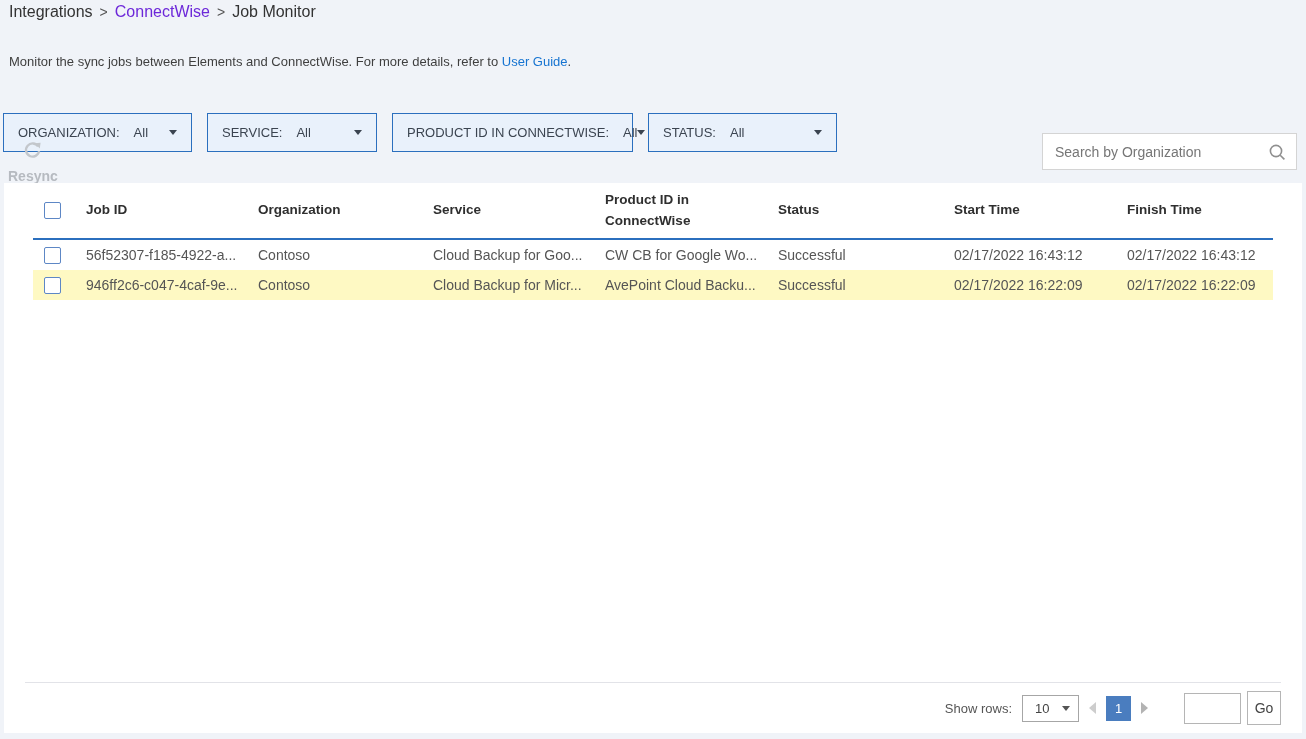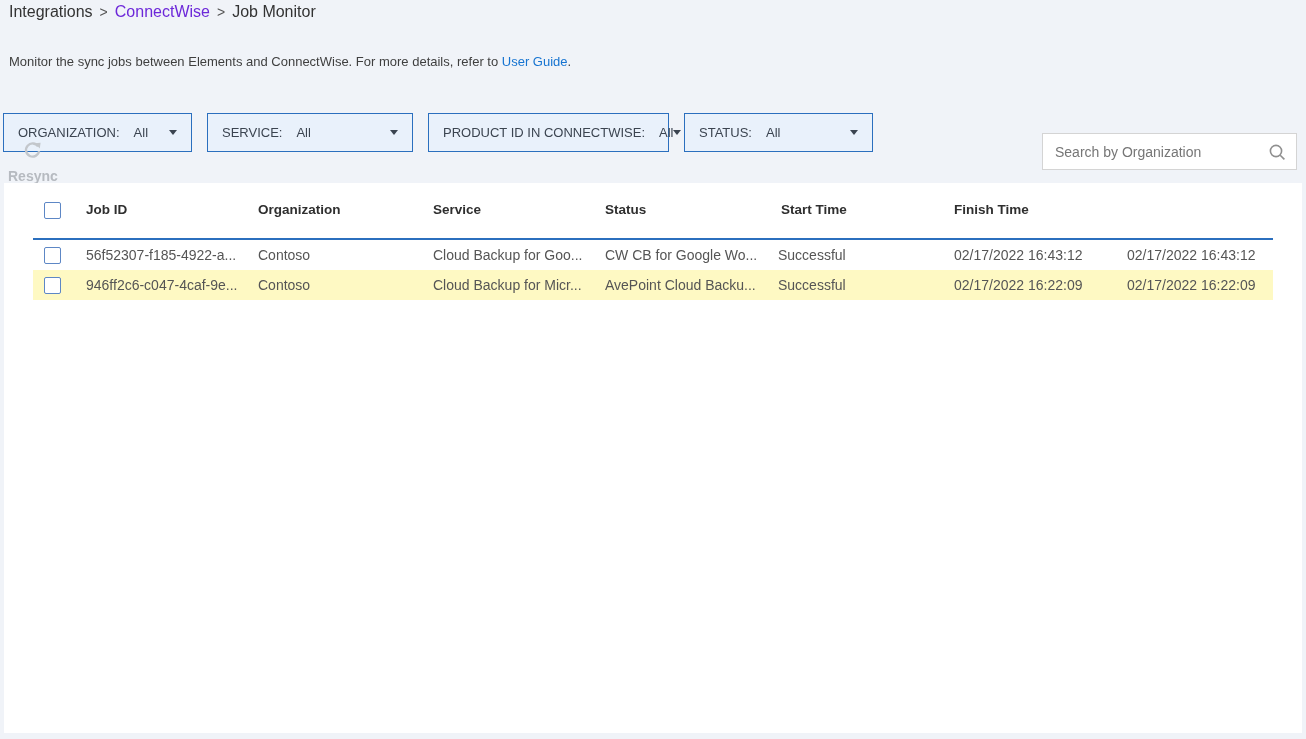--- a/index.html
+++ b/index.html
@@ -43,21 +43,21 @@
   }
   .filter-box .flabel { white-space: nowrap; }
   .filter-box .fvalue { margin-left: 14px; white-space: nowrap; }
   .filter-box .caret {
     margin-left: auto;
     width: 0; height: 0;
     border-left: 4px solid transparent;
     border-right: 4px solid transparent;
     border-top: 5px solid #3b4450;
   }
-  .fw-1 { width: 189px; } .fw-2 { width: 206px; }
+  .fw-1 { width: 189px; } .fw-2 { width: 170px; }
   .fw-3 { width: 241px; } .fw-4 { width: 189px; }
 
   
   .resync-btn {
     position: absolute; left: 8px; top: 142px;
     display: flex; align-items: center; gap: 9px;
     font-size: 14px; font-weight: bold; color: #b6bac0;
     cursor: default;
     flex-direction: column;
   }
@@ -206,20 +206,23 @@
 <div class="card">
   <div class="tbl">
 
     <div class="trow thead">
       <div class="cell c-check">
         <div class="checkbox"></div>
       </div>
       <div class="cell c-jobid">Job ID</div>
       <div class="cell c-org">Organization</div>
       <div class="cell c-svc">Service</div>
+      <div class="cell c-prod">
+        <span class="wrap">Product ID in ConnectWise</span>
+      </div>
       <div class="cell c-status">Status</div>
       <div class="cell c-start">Start Time</div>
       <div class="cell c-finish">Finish Time</div>
     </div>
 
     <div class="trow drow">
       <div class="cell c-check">
         <div class="checkbox"></div>
       </div>
       <div class="cell c-jobid">56f52307-f185-4922-a...</div>
@@ -239,13 +242,25 @@
       <div class="cell c-org">Contoso</div>
       <div class="cell c-svc">Cloud Backup for Micr...</div>
       <div class="cell c-prod">AvePoint Cloud Backu...</div>
       <div class="cell c-status">Successful</div>
       <div class="cell c-start">02/17/2022 16:22:09</div>
       <div class="cell c-finish">02/17/2022 16:22:09</div>
     </div>
 
   </div>
 
+  <div class="card-footer">
+    <span class="show-rows-label">Show rows:</span>
+    <div class="rows-select">
+      <span>10</span>
+      <span class="caret"></span>
+    </div>
+    <span class="pg-prev"></span>
+    <div class="pg-current">1</div>
+    <span class="pg-next"></span>
+    <input class="pg-input" type="text" value="" style="">
+    <button class="pg-go">Go</button>
+  </div>
 </div>
 
 </body></html>

